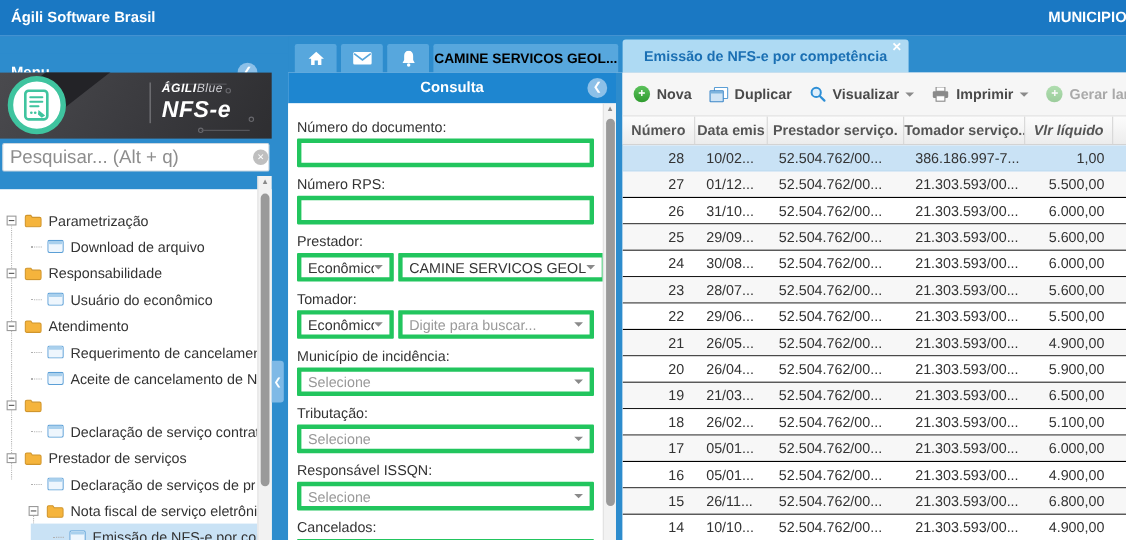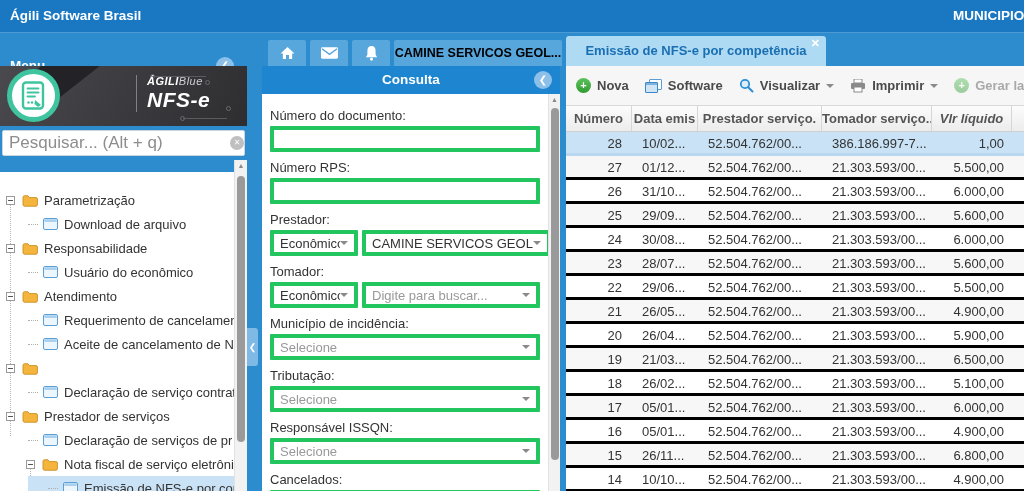--- a/index.html
+++ b/index.html
@@ -92,21 +92,21 @@
   .plus-ic { width:15px; height:15px; border-radius:50%; background:linear-gradient(#5cc25c,#2f9b2f); color:#fff; font-weight:bold; font-size:11px; line-height:15px; text-align:center; flex:none; }
   .tbtn.disabled .plus-ic { opacity:.45; }
   .dup-ic { width:17px; height:14px; position:relative; flex:none; }
   .dup-ic::before { content:""; position:absolute; right:0; top:0; width:11px; height:9px; border:1px solid #5b9fd6; background:#fff; border-radius:1px; }
   .dup-ic::after { content:""; position:absolute; left:0; bottom:0; width:11px; height:9px; border:1px solid #3c87c8; background:#cfe4f5; border-radius:1px; box-shadow:inset 0 2px 0 #7db3dd; }
 
   .theader { position:absolute; left:0; top:40px; width:458px; height:26px; display:flex; background:linear-gradient(#fcfcfc,#ececec); border-bottom:1px solid #cfcfcf; }
   .hc { text-align:center; font-weight:bold; color:#555; font-size:13px; line-height:25px; border-right:1px solid #d6d6d6; overflow:hidden; white-space:nowrap; cursor:pointer; }
   .hc0 { width:66px; } .hc1 { width:66px; } .hc2 { width:124px; } .hc3 { width:110px; } .hc4 { width:80px;font-style:italic; } .hc5 { flex:1; border-right:none; }
   .tbody { position:absolute; left:0; top:66px; width:458px; height:359px; overflow:hidden; }
-  .rrow { display:flex; height:24px; border-bottom:3px solid #000000; cursor:pointer; background:#fff; }
+  .rrow { display:flex; height:24px; border-bottom:1px solid #000000; cursor:pointer; background:#fff; }
   .rrow.alt { background:#f7f7f7; }
   .rrow.sel { background:#c9e2f5; border-bottom-color:#b9d7ee; }
   .cell { line-height:23px; font-size:13px; color:#333; overflow:hidden; white-space:nowrap; }
   .c0 { width:66px; text-align:right; padding-right:10px; }
   .c1 { width:66px; padding-left:10px; }
   .c2 { width:124px; padding-left:10px; }
   .c3 { width:110px; padding-left:10px; }
   .c4 { width:80px; text-align:right; padding-right:8px; }
   .c5 { flex:1; }
 </style>
@@ -409,21 +409,21 @@
   </div>
 
   <div class="results">
     <div class="toolbar">
       <button class="tbtn">
         <span class="plus-ic">+</span>
         <span>Nova</span>
       </button>
       <button class="tbtn">
         <span class="dup-ic"></span>
-        <span>Software</span>
+        <span>Duplicar</span>
       </button>
       <button class="tbtn">
         <span style="display:flex">
             <svg width="15" height="15" viewBox="0 0 15 15">
               <circle cx="6" cy="6" r="4.2" fill="#ddeefb" stroke="#2e8fd6" stroke-width="1.8"></circle>
               <path d="M9.2 9.2 L13.5 13.5" stroke="#2e8fd6" stroke-width="2" stroke-linecap="round"></path>
             </svg>
           </span>
         <span>Visualizar</span>
         <span class="caret"></span>

